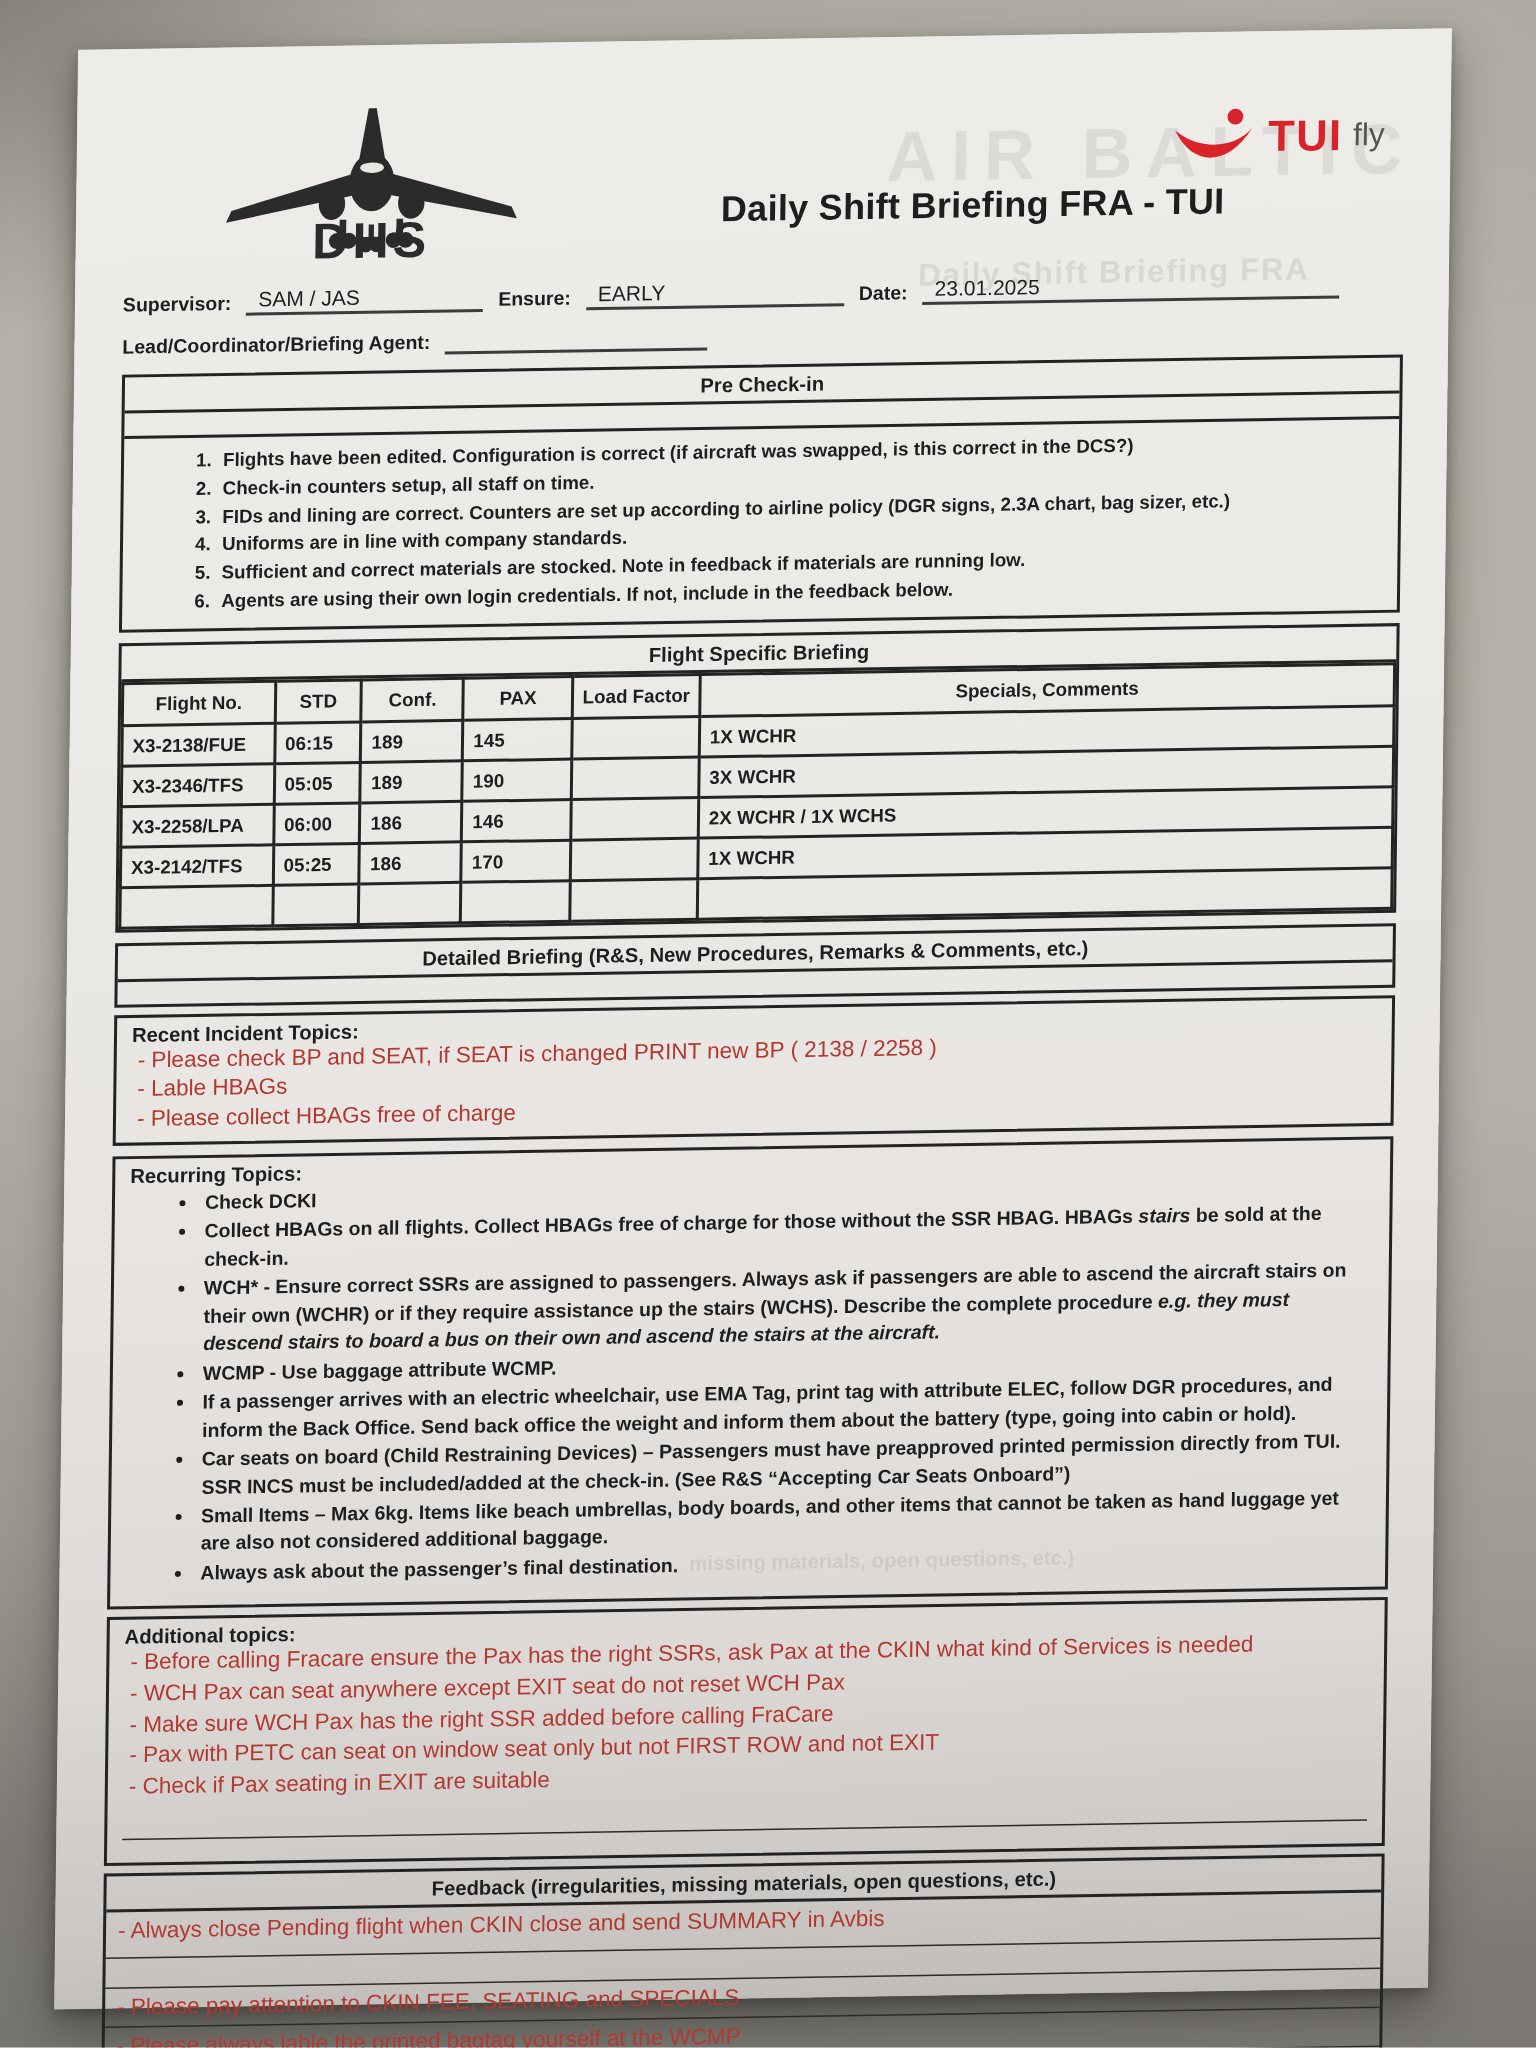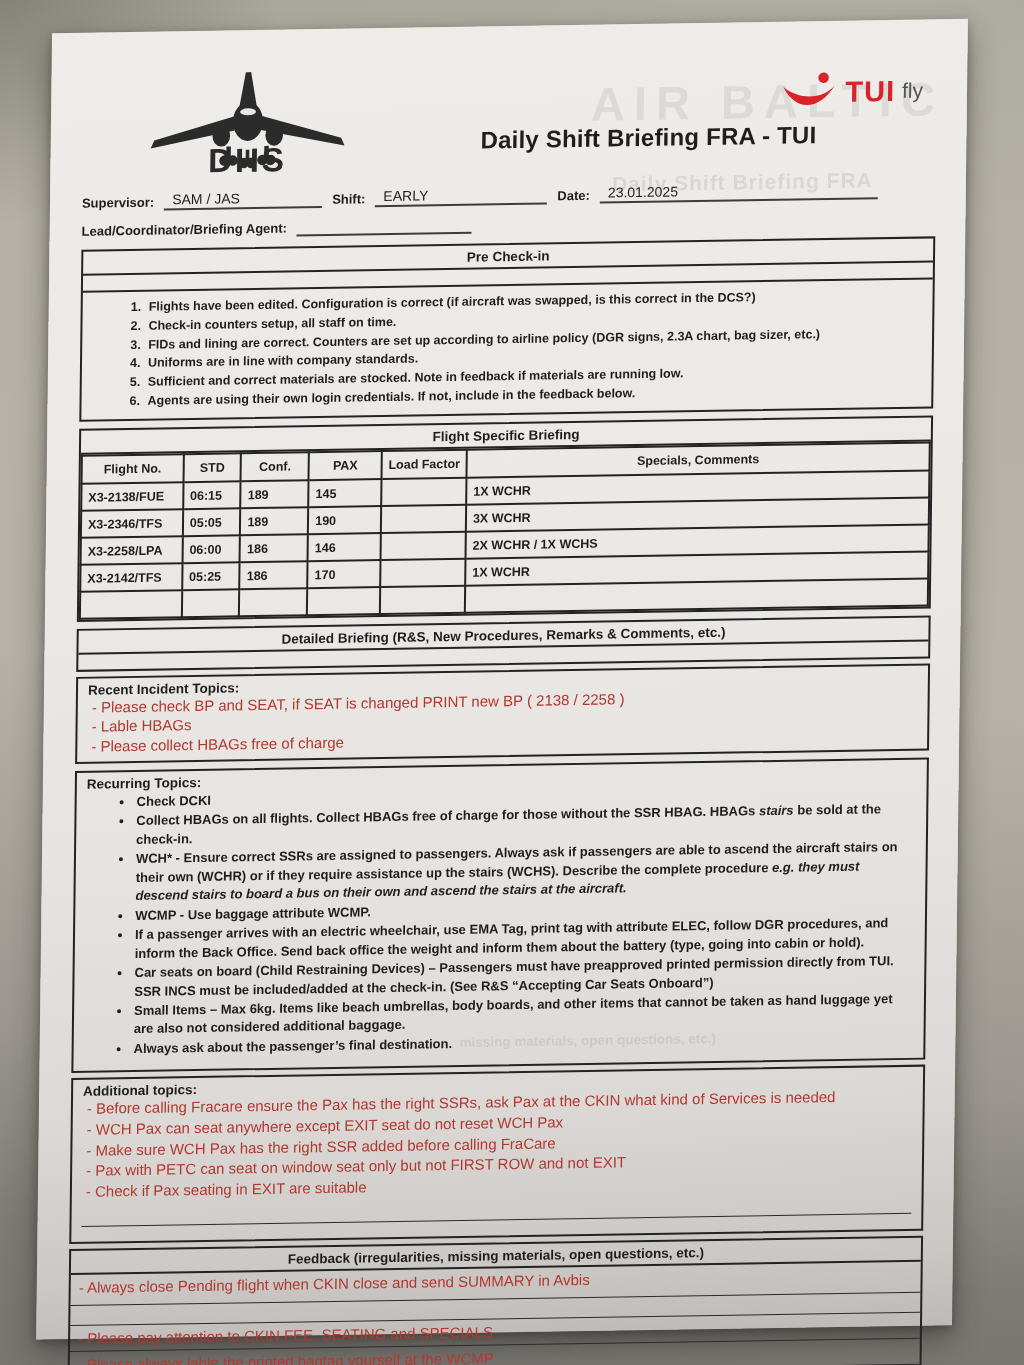--- a/index.html
+++ b/index.html
@@ -123,21 +123,21 @@
           <path d="M3,16 C16,42 40,42 57,15 C44,30 20,30 3,16 Z" fill="#d8232a"></path>
         </svg>
         <span class="tui-word">TUI</span>
         <span class="fly-word">fly</span>
       </div>
     </div>
 
     <div class="fieldrow">
       <span class="flabel">Supervisor:</span>
       <span class="uline sup gap-l">SAM / JAS</span>
-      <span class="flabel gap-l">Shift:</span>
+      <span class="flabel gap-l">Ensure:</span>
       <span class="uline shift gap-l">EARLY</span>
       <span class="flabel gap-l">Date:</span>
       <span class="uline date gap-l">23.01.2025</span>
     </div>
     <div class="fieldrow" style="margin-top:12px;">
       <span class="flabel">Lead/Coordinator/Briefing Agent:</span>
       <span class="uline lead gap-l"></span>
     </div>
 
     <div class="box" style="margin-top:10px;">

